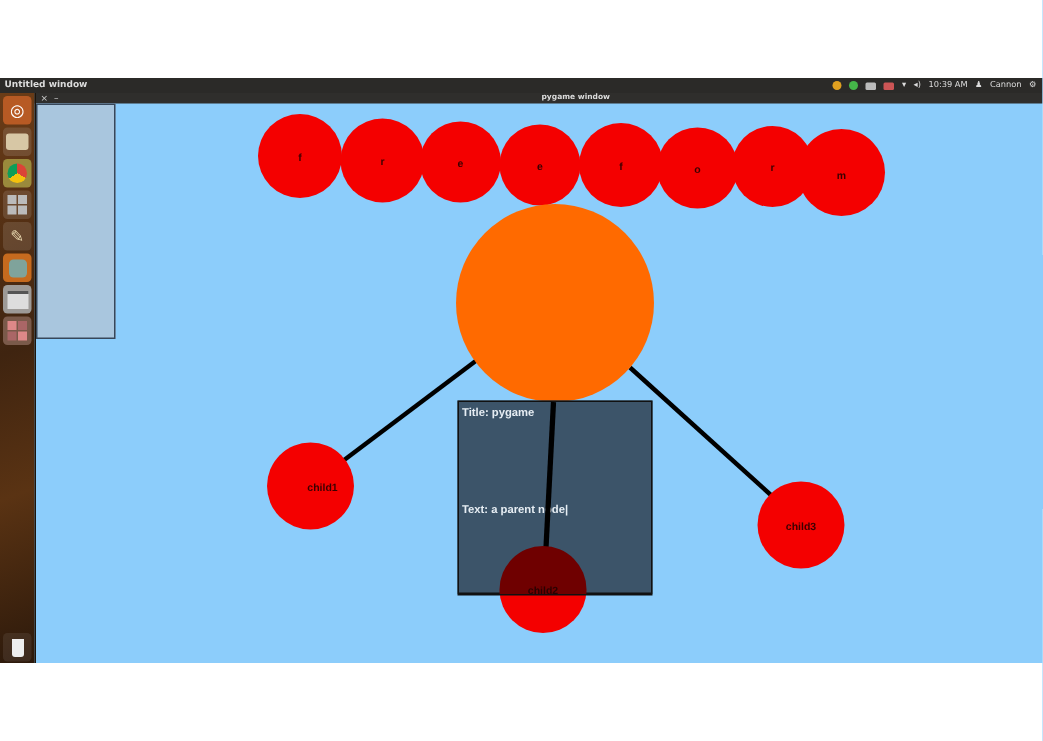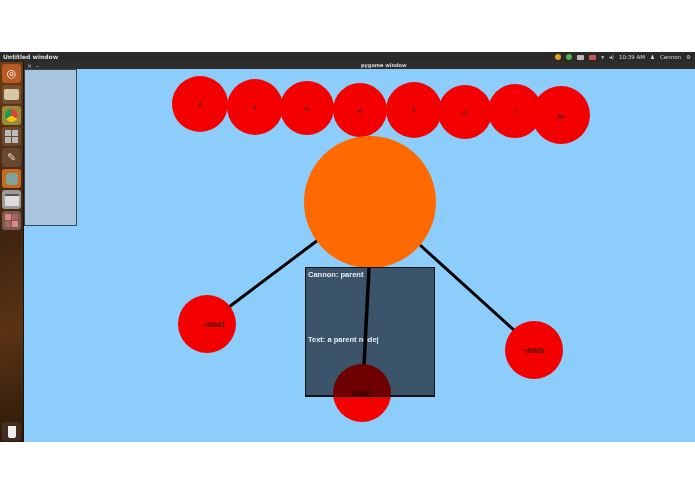--- a/index.html
+++ b/index.html
@@ -98,21 +98,21 @@
     <g>
       <circle cx="534" cy="298" r="29" fill="#f40000"></circle>
       <text x="534" y="301" text-anchor="middle" class="node-label">child3</text>
     </g>
     <g>
       <circle cx="362" cy="341" r="29" fill="#f40000"></circle>
     </g>
   </svg>
 
   <div class="info">
-    <div class="info-title">Cannon: parent</div>
+    <div class="info-title">Title: pygame</div>
     <div class="info-text">Text: a parent node|</div>
   </div>
   <svg class="canvas" width="695" height="390" viewBox="0 0 695 390" style="pointer-events:none">
     <line x1="369" y1="216" x2="364" y2="313" stroke="#000" stroke-width="3.5"></line>
     <clipPath id="boxclip">
         <rect x="305" y="215" width="130" height="129"></rect>
       </clipPath>
     <circle cx="362" cy="341" r="29" fill="#6f0000" clip-path="url(#boxclip)"></circle>
     <line x1="305" y1="344.5" x2="435" y2="344.5" stroke="#111" stroke-width="1"></line>
     <text x="362" y="344" text-anchor="middle" class="node-label" style="fill:#2a0000">child2</text>

